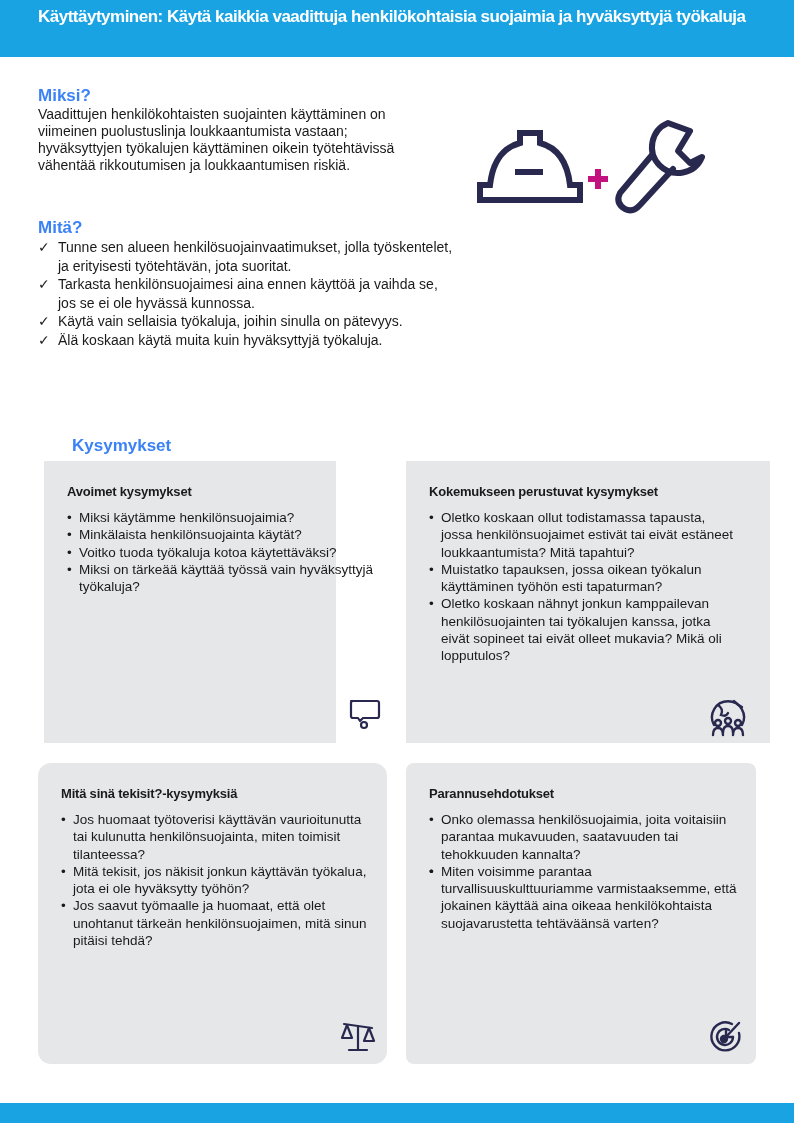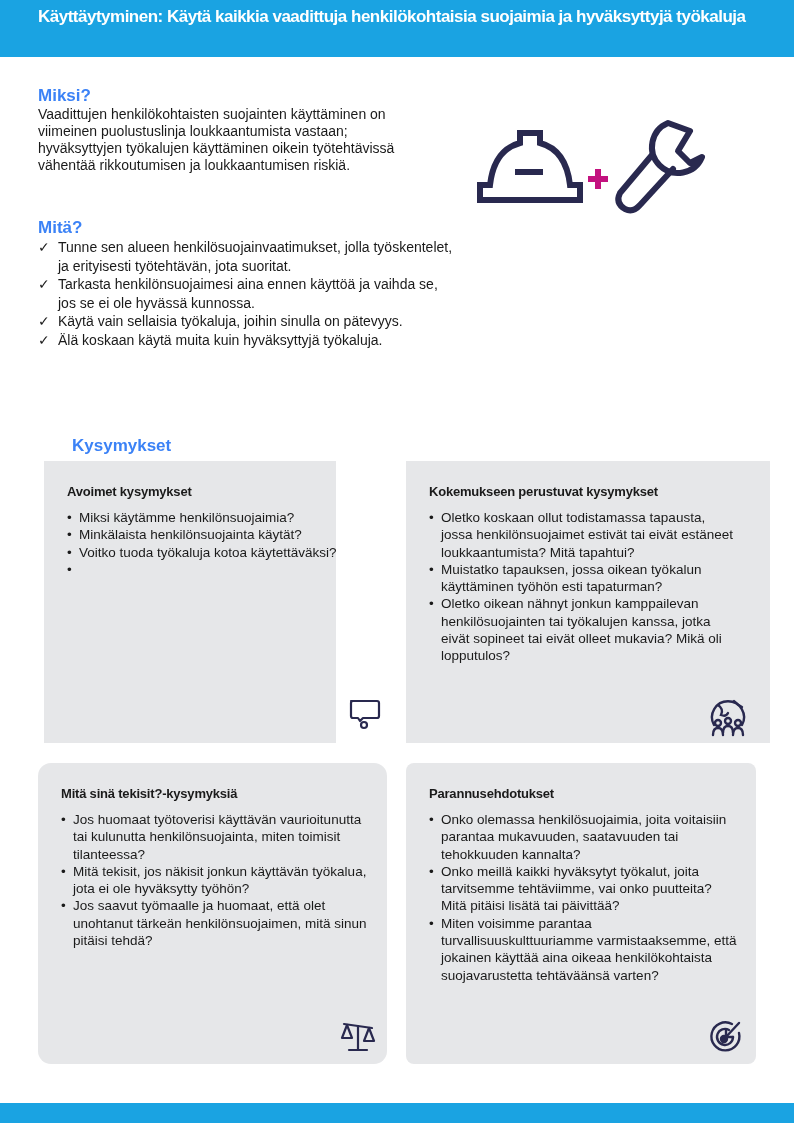--- a/index.html
+++ b/index.html
@@ -59,36 +59,36 @@
 </div>
 
 <div class="section-h" style="top:436px;margin-left:34px;">Kysymykset</div>
 
 <div class="card" style="left:44px;top:461px;width:292px;height:282px;">
   <div class="card-title">Avoimet kysymykset</div>
   <ul class="card-list" style="width:320px;">
     <li><span class="dot">•</span><span>Miksi käytämme henkilönsuojaimia?</span></li>
     <li><span class="dot">•</span><span>Minkälaista henkilönsuojainta käytät?</span></li>
     <li><span class="dot">•</span><span>Voitko tuoda työkaluja kotoa käytettäväksi?</span></li>
-    <li><span class="dot">•</span></li>
+    <li><span class="dot">•</span><span>Miksi on tärkeää käyttää työssä vain hyväksyttyjä työkaluja?</span></li>
   </ul>
   <div class="card-icon" style="left:302px;top:236px;">
     <svg width="36" height="36" viewBox="0 0 36 36" fill="none" stroke="#29294f" stroke-width="2.2" stroke-linejoin="round">
       <path d="M5 4 H31 Q33 4 33 6 V19 Q33 21 31 21 H17 L14 24 L12 21 H7 Q5 21 5 19 V6 Q5 4 7 4 Z"></path>
       <circle cx="18" cy="28" r="3"></circle>
     </svg>
   </div>
 </div>
 
 <div class="card" style="left:406px;top:461px;width:364px;height:282px;">
   <div class="card-title">Kokemukseen perustuvat kysymykset</div>
   <ul class="card-list" style="width:310px;">
     <li><span class="dot">•</span><span>Oletko koskaan ollut todistamassa tapausta, jossa henkilönsuojaimet estivät tai eivät estäneet loukkaantumista? Mitä tapahtui?</span></li>
     <li><span class="dot">•</span><span>Muistatko tapauksen, jossa oikean työkalun käyttäminen työhön esti tapaturman?</span></li>
-    <li><span class="dot">•</span><span>Oletko oikean nähnyt jonkun kamppailevan henkilösuojainten tai työkalujen kanssa, jotka eivät sopineet tai eivät olleet mukavia? Mikä oli lopputulos?</span></li>
+    <li><span class="dot">•</span><span>Oletko koskaan nähnyt jonkun kamppailevan henkilösuojainten tai työkalujen kanssa, jotka eivät sopineet tai eivät olleet mukavia? Mikä oli lopputulos?</span></li>
   </ul>
   <div class="card-icon" style="left:302px;top:234px;width:40px;height:42px;">
     <svg width="40" height="42" viewBox="0 0 40 42" fill="none" stroke="#29294f" stroke-width="2.4" stroke-linecap="round">
       <path d="M6 30 A16 16 0 1 1 34 30"></path>
       <path d="M10 10 Q16 14 13 20 Q18 22 20 18"></path>
       <path d="M26 6 Q30 10 34 12"></path>
       <circle cx="10" cy="28" r="3"></circle>
       <circle cx="20" cy="26" r="3"></circle>
       <circle cx="30" cy="28" r="3"></circle>
       <path d="M5 40 Q5 33 10 33 Q15 33 15 40"></path>
@@ -113,21 +113,21 @@
       <path d="M7 6 L2 19 H12 Z"></path>
       <path d="M29 9 L24 22 H34 Z"></path>
     </svg>
   </div>
 </div>
 
 <div class="card" style="left:406px;top:763px;width:350px;height:301px;border-radius:8px;">
   <div class="card-title">Parannusehdotukset</div>
   <ul class="card-list" style="width:310px;">
     <li><span class="dot">•</span><span>Onko olemassa henkilösuojaimia, joita voitaisiin parantaa mukavuuden, saatavuuden tai tehokkuuden kannalta?</span></li>
-    <li><span class="dot">•</span><span>Onko meillä kaikki hyväksytyt työkalut, joita tarvitsemme tehtäviimme, vai onko puutteita? Mitä pitäisi lisätä tai päivittää?</span></li>
+    <li><span class="dot">•</span></li>
     <li><span class="dot">•</span><span>Miten voisimme parantaa turvallisuuskulttuuriamme varmistaaksemme, että jokainen käyttää aina oikeaa henkilökohtaista suojavarustetta tehtäväänsä varten?</span></li>
   </ul>
   <div class="card-icon" style="left:302px;top:256px;">
     <svg width="36" height="36" viewBox="0 0 36 36" fill="none" stroke="#29294f" stroke-width="2.4" stroke-linecap="round">
       <path d="M24 5 A14 14 0 1 0 31 14"></path>
       <path d="M21 11 A8 8 0 1 0 25 18"></path>
       <circle cx="16" cy="20" r="3" fill="#29294f"></circle>
       <line x1="17" y1="19" x2="31" y2="4"></line>
       <polyline points="18,11 18,18 25,18"></polyline>
     </svg>

